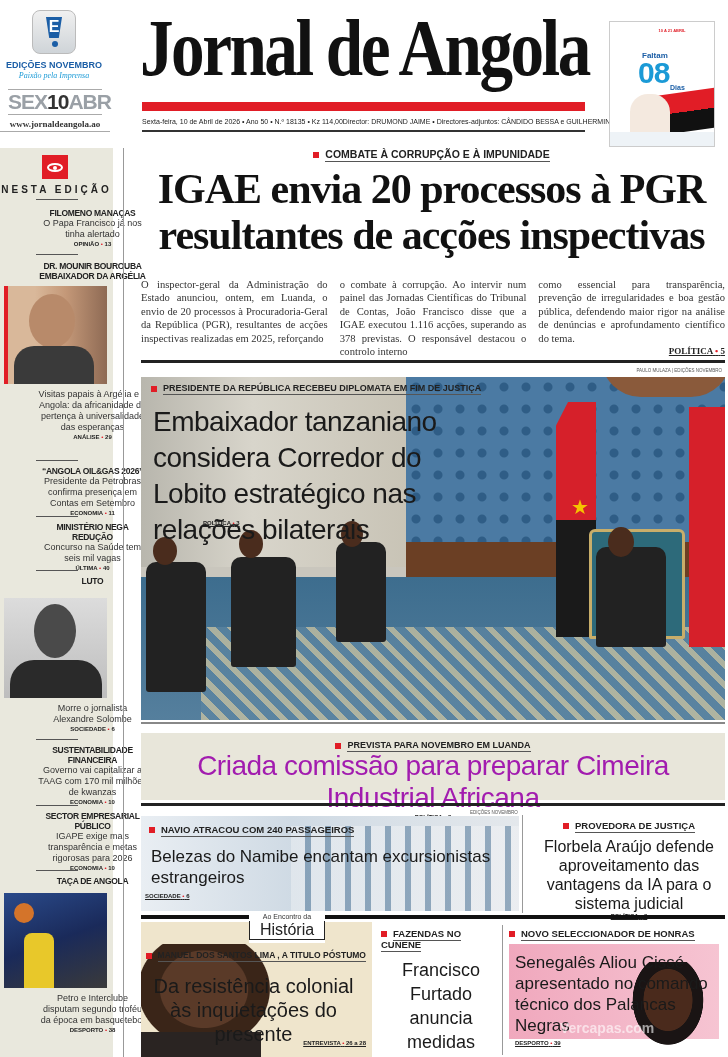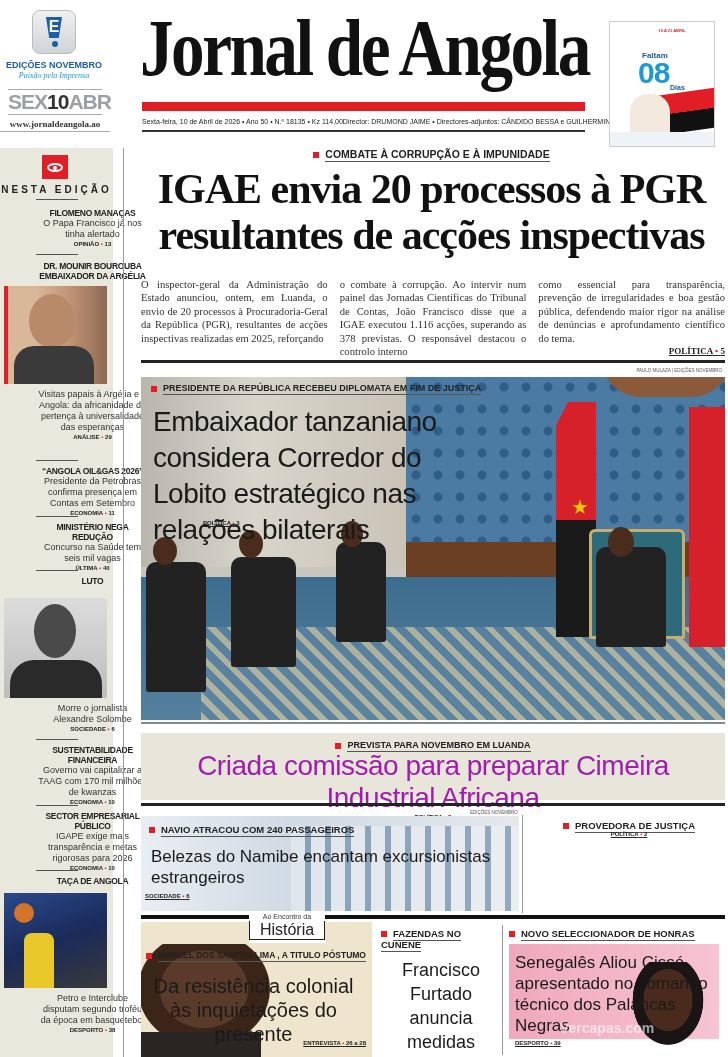--- a/index.html
+++ b/index.html
@@ -284,20 +284,21 @@
 <div class="abs ship-credit">EDIÇÕES NOVEMBRO</div>
 <div class="abs ship">
   <div class="hull"></div>
   <div class="kicker"><span class="sq"></span><span class="txt">NAVIO ATRACOU COM 240 PASSAGEIROS</span></div>
   <div class="title">Belezas do Namibe encantam excursionistas estrangeiros</div>
   <div class="sec-tag"><span>SOCIEDADE</span> <span class="dot">•</span> <span>6</span></div>
 </div>
 <div class="abs vr2"></div>
 <div class="abs provedora">
   <div class="kicker"><span class="sq"></span><span class="txt">PROVEDORA DE JUSTIÇA</span></div>
+  <div class="title">Florbela Araújo defende aproveitamento das vantagens da IA para o sistema judicial</div>
   <div class="sec-tag"><span>POLÍTICA</span> <span class="dot">•</span> <span>2</span></div>
 </div>
 
 <div class="abs thickrule"></div>
 
 <div class="abs historia">
   <div class="man"></div>
   <div class="suit"></div>
   <div class="kicker"><span class="sq"></span><span class="txt">MANUEL DOS SANTOS LIMA , A TITULO PÓSTUMO</span></div>
   <div class="title">Da resistência colonial às inquietações do presente</div>

